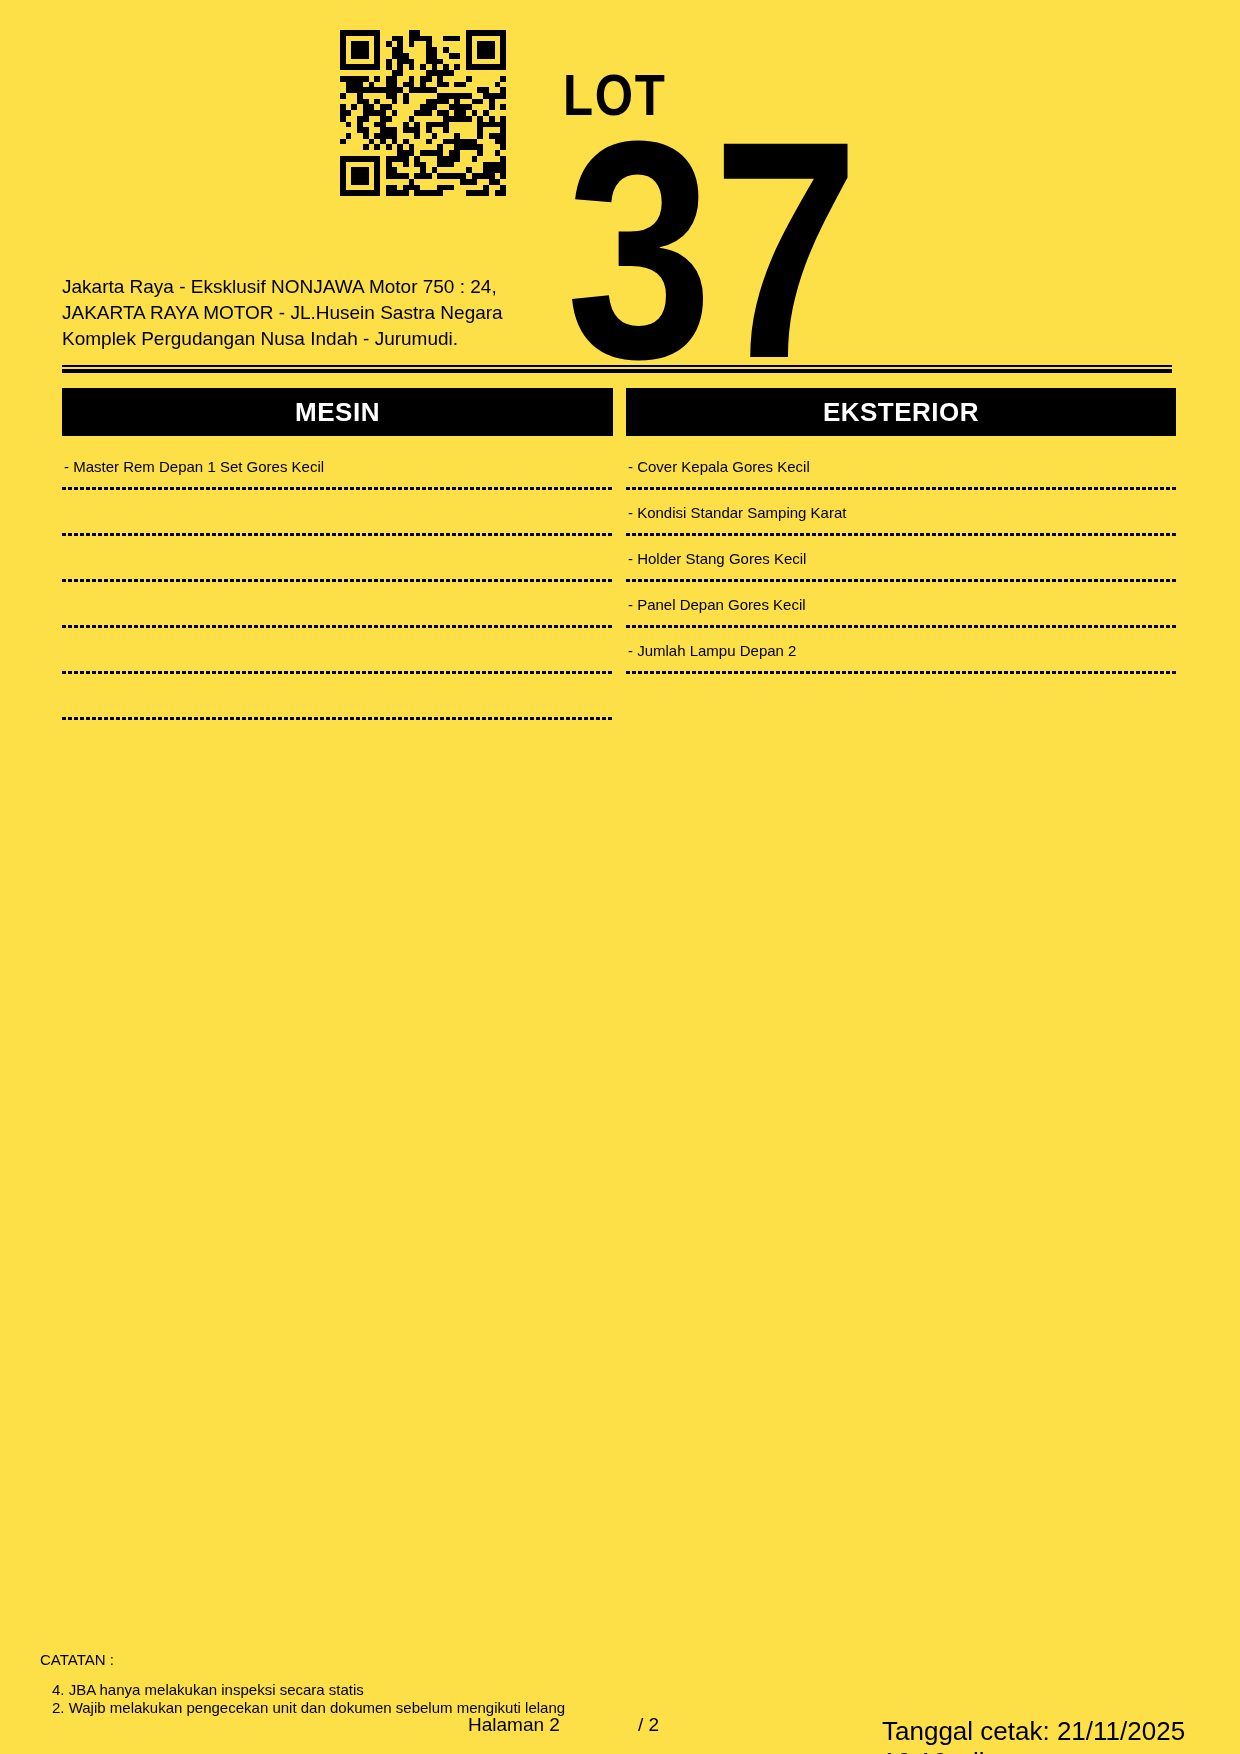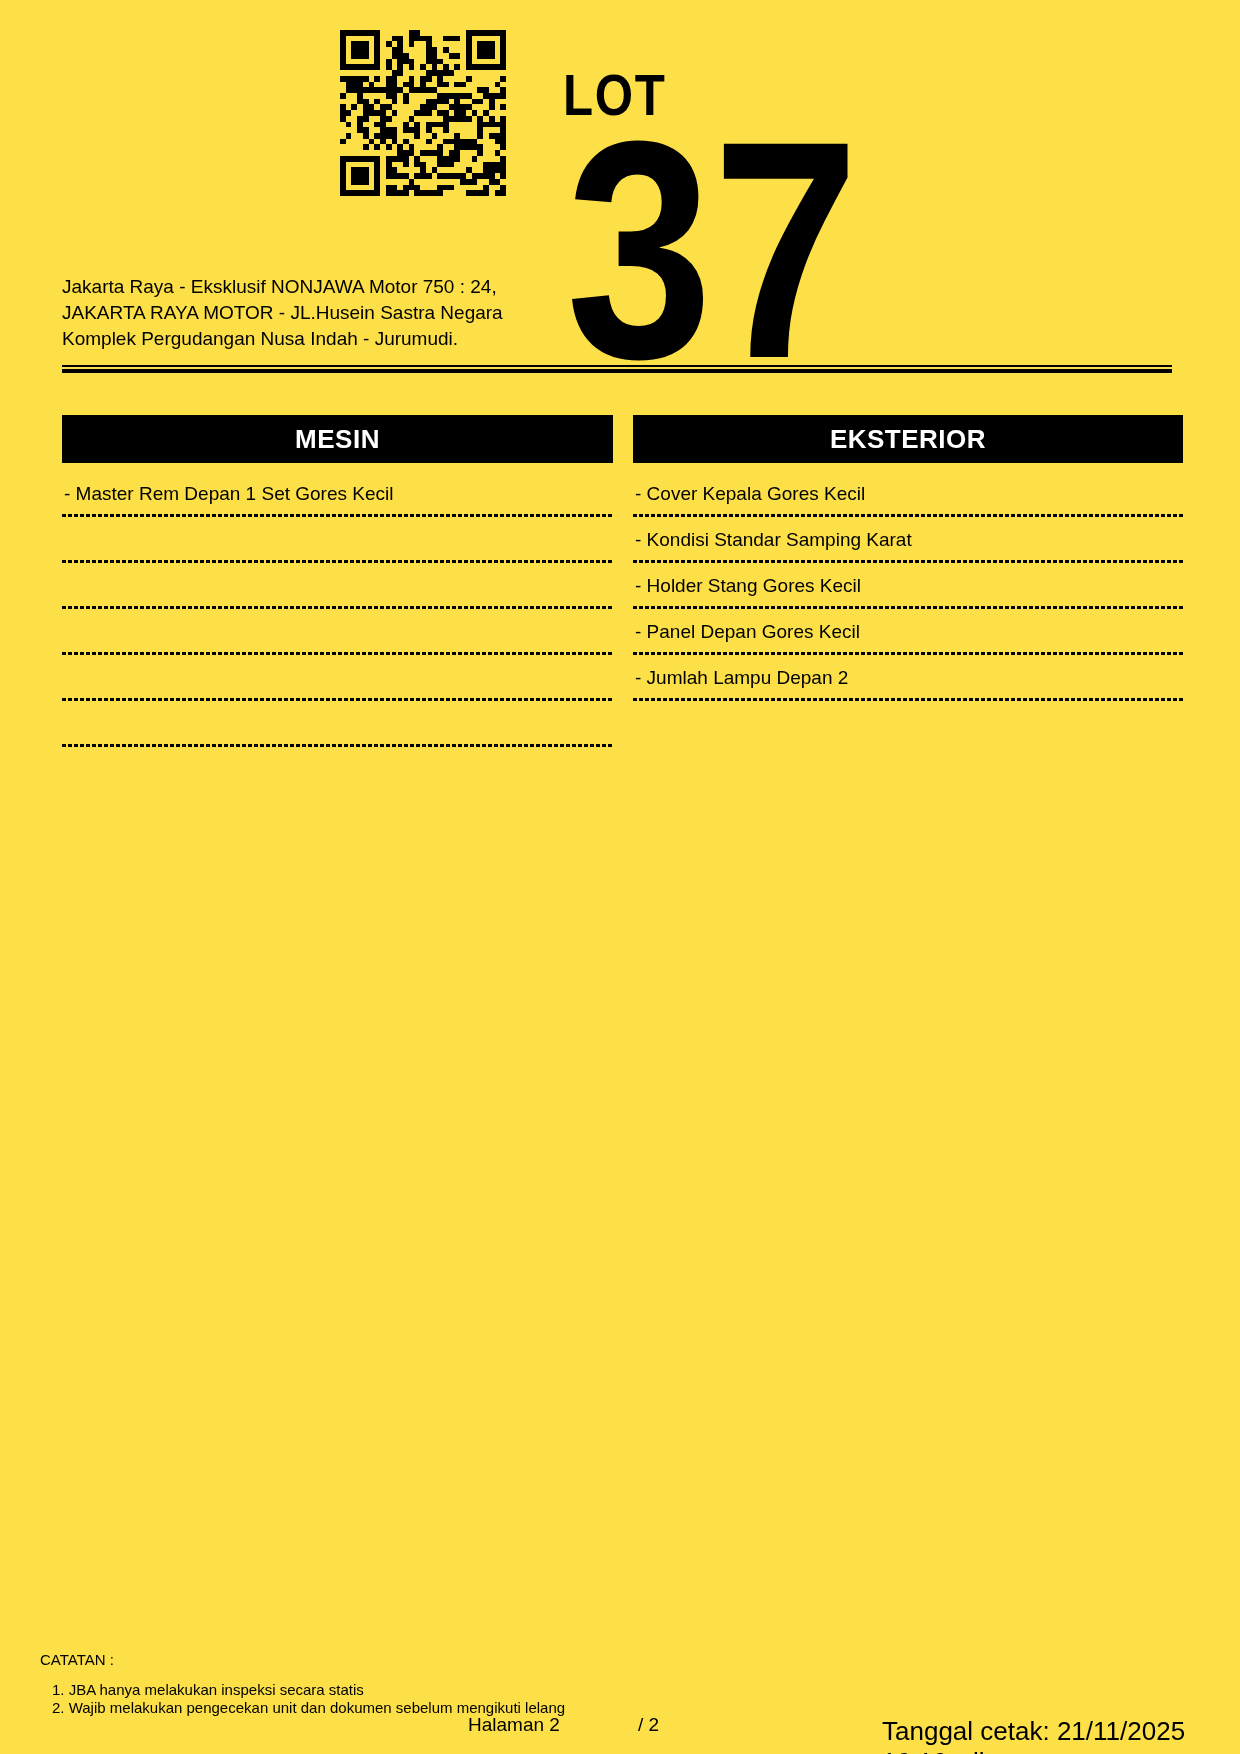--- a/index.html
+++ b/index.html
@@ -39,21 +39,21 @@
   .double-rule {
     position:absolute; left:62px; top:365px; width:1110px;
     height:2px;
     border-top:2px solid #000;
     border-bottom:4px solid #000;
   }
 
   
   .columns {
     position:absolute; left:62px; top:388px; width:1110px;
-    display:flex; gap:20px;margin-top:27px;
+    display:flex; gap:13px;
   }
   .col { flex:none; }
   .col.mesin { width:551px; }
   .col.eksterior { width:550px; }
   .col-header {
     height:48px; background:#000000;
     display:flex; align-items:center; justify-content:center;
   }
   .col-header span {
     color:#ffffff; font-size:26px; font-weight:bold; letter-spacing:0.5px;
@@ -61,21 +61,21 @@
   .rows { margin-top:11px; }
   .row {
     position:relative; height:46px;
     padding:9px 0 0 2px; box-sizing:border-box;
   }
   .row::after {
     content:""; position:absolute; left:0; right:0; bottom:3px; height:3px;
     background:repeating-linear-gradient(90deg,#000 0 4px,transparent 4px 6px);
   }
   .row span {
-    font-size:19px; line-height:22px; white-space:pre; display:block;
+    font-size:15px; line-height:22px; white-space:pre; display:block;
   }
 
   
   .notes { position:absolute; left:40px; top:1651px; font-size:15px; line-height:18px; }
   .notes .notes-title { margin-bottom:12px; }
   .notes .note { margin-left:12px; }
   .page-label  { position:absolute; left:468px; top:1714px; font-size:19px; }
   .page-total  { position:absolute; left:638px; top:1714px; font-size:19px; }
   .print-date  { position:absolute; left:882px; top:1716px; font-size:26px; }
 </style>
@@ -568,21 +568,21 @@
         <div class="row">
             <span>- Jumlah Lampu Depan 2</span>
           </div>
       </div>
     </div>
 
   </div>
 
   <div class="notes">
     <div class="notes-title">CATATAN :</div>
-    <div class="note">1. JBA hanya melakukan inspeksi secara statis</div>
+    <div class="note">4. JBA hanya melakukan inspeksi secara statis</div>
     <div class="note">2. Wajib melakukan pengecekan unit dan dokumen sebelum mengikuti lelang</div>
   </div>
 
   <div class="page-label">Halaman 2</div>
   <div class="page-total">/ 2</div>
   <div class="print-date">Tanggal cetak: 21/11/2025 16:16 wib</div>
 
 </div>
 
 </body></html>

